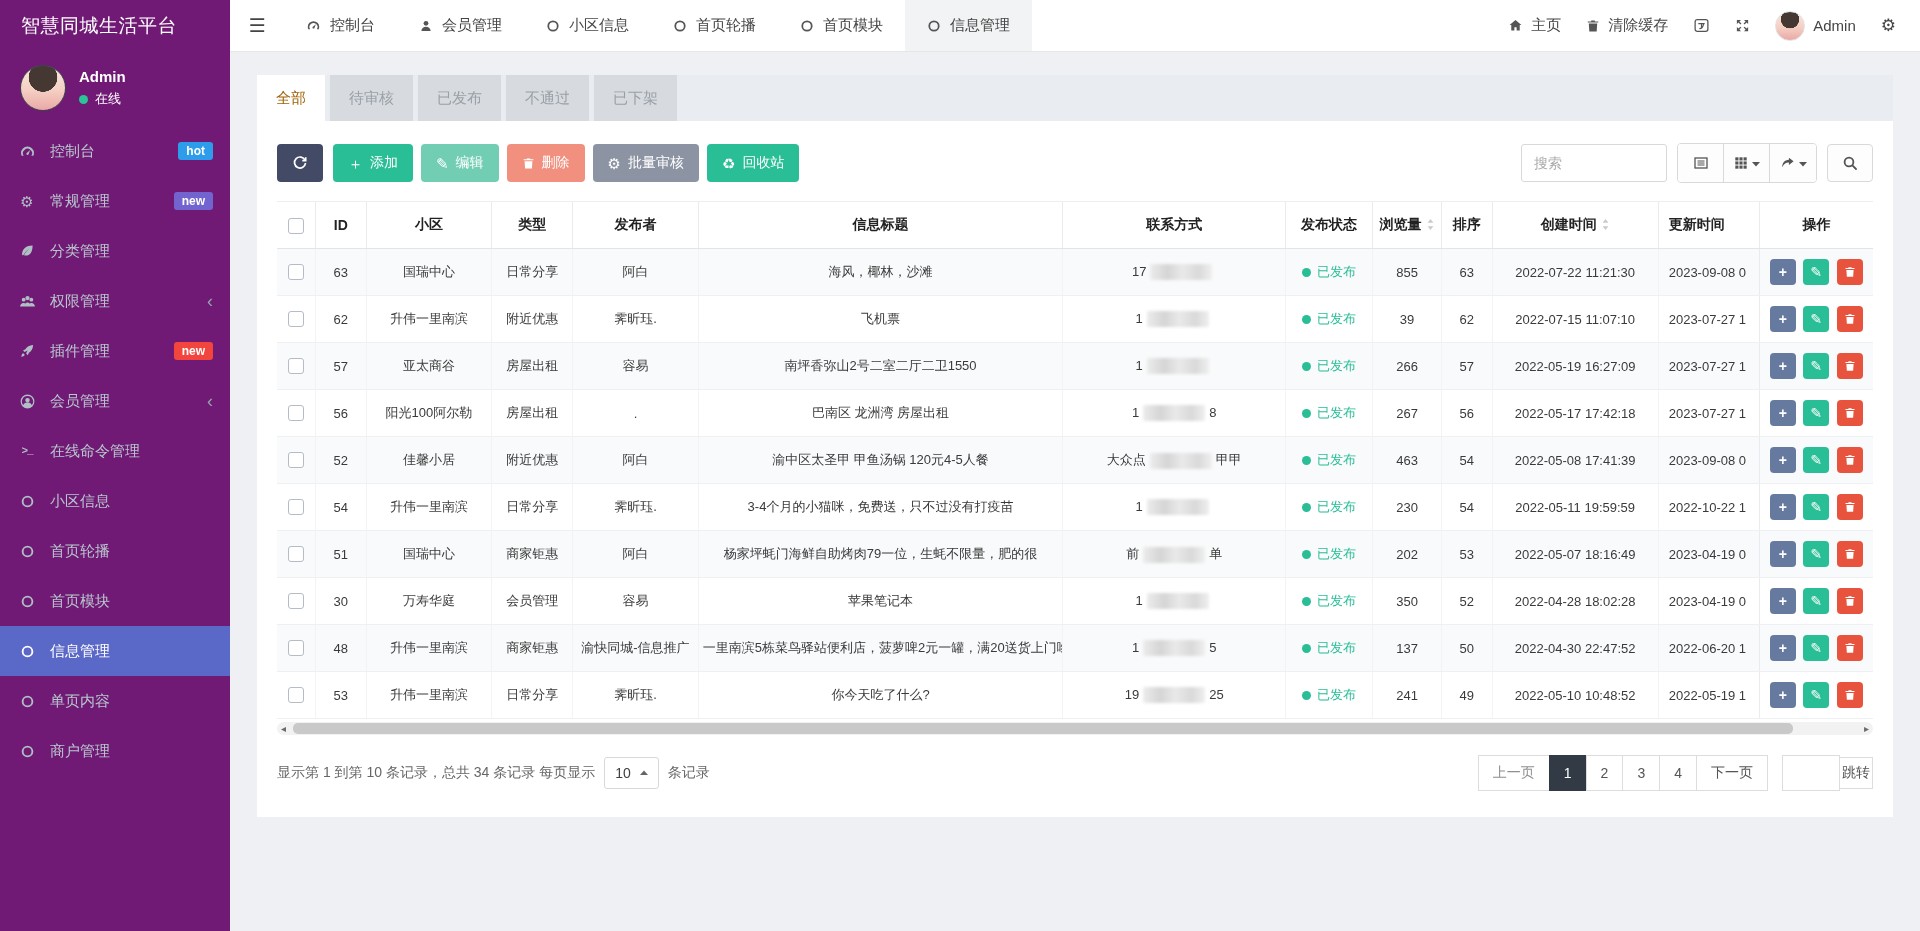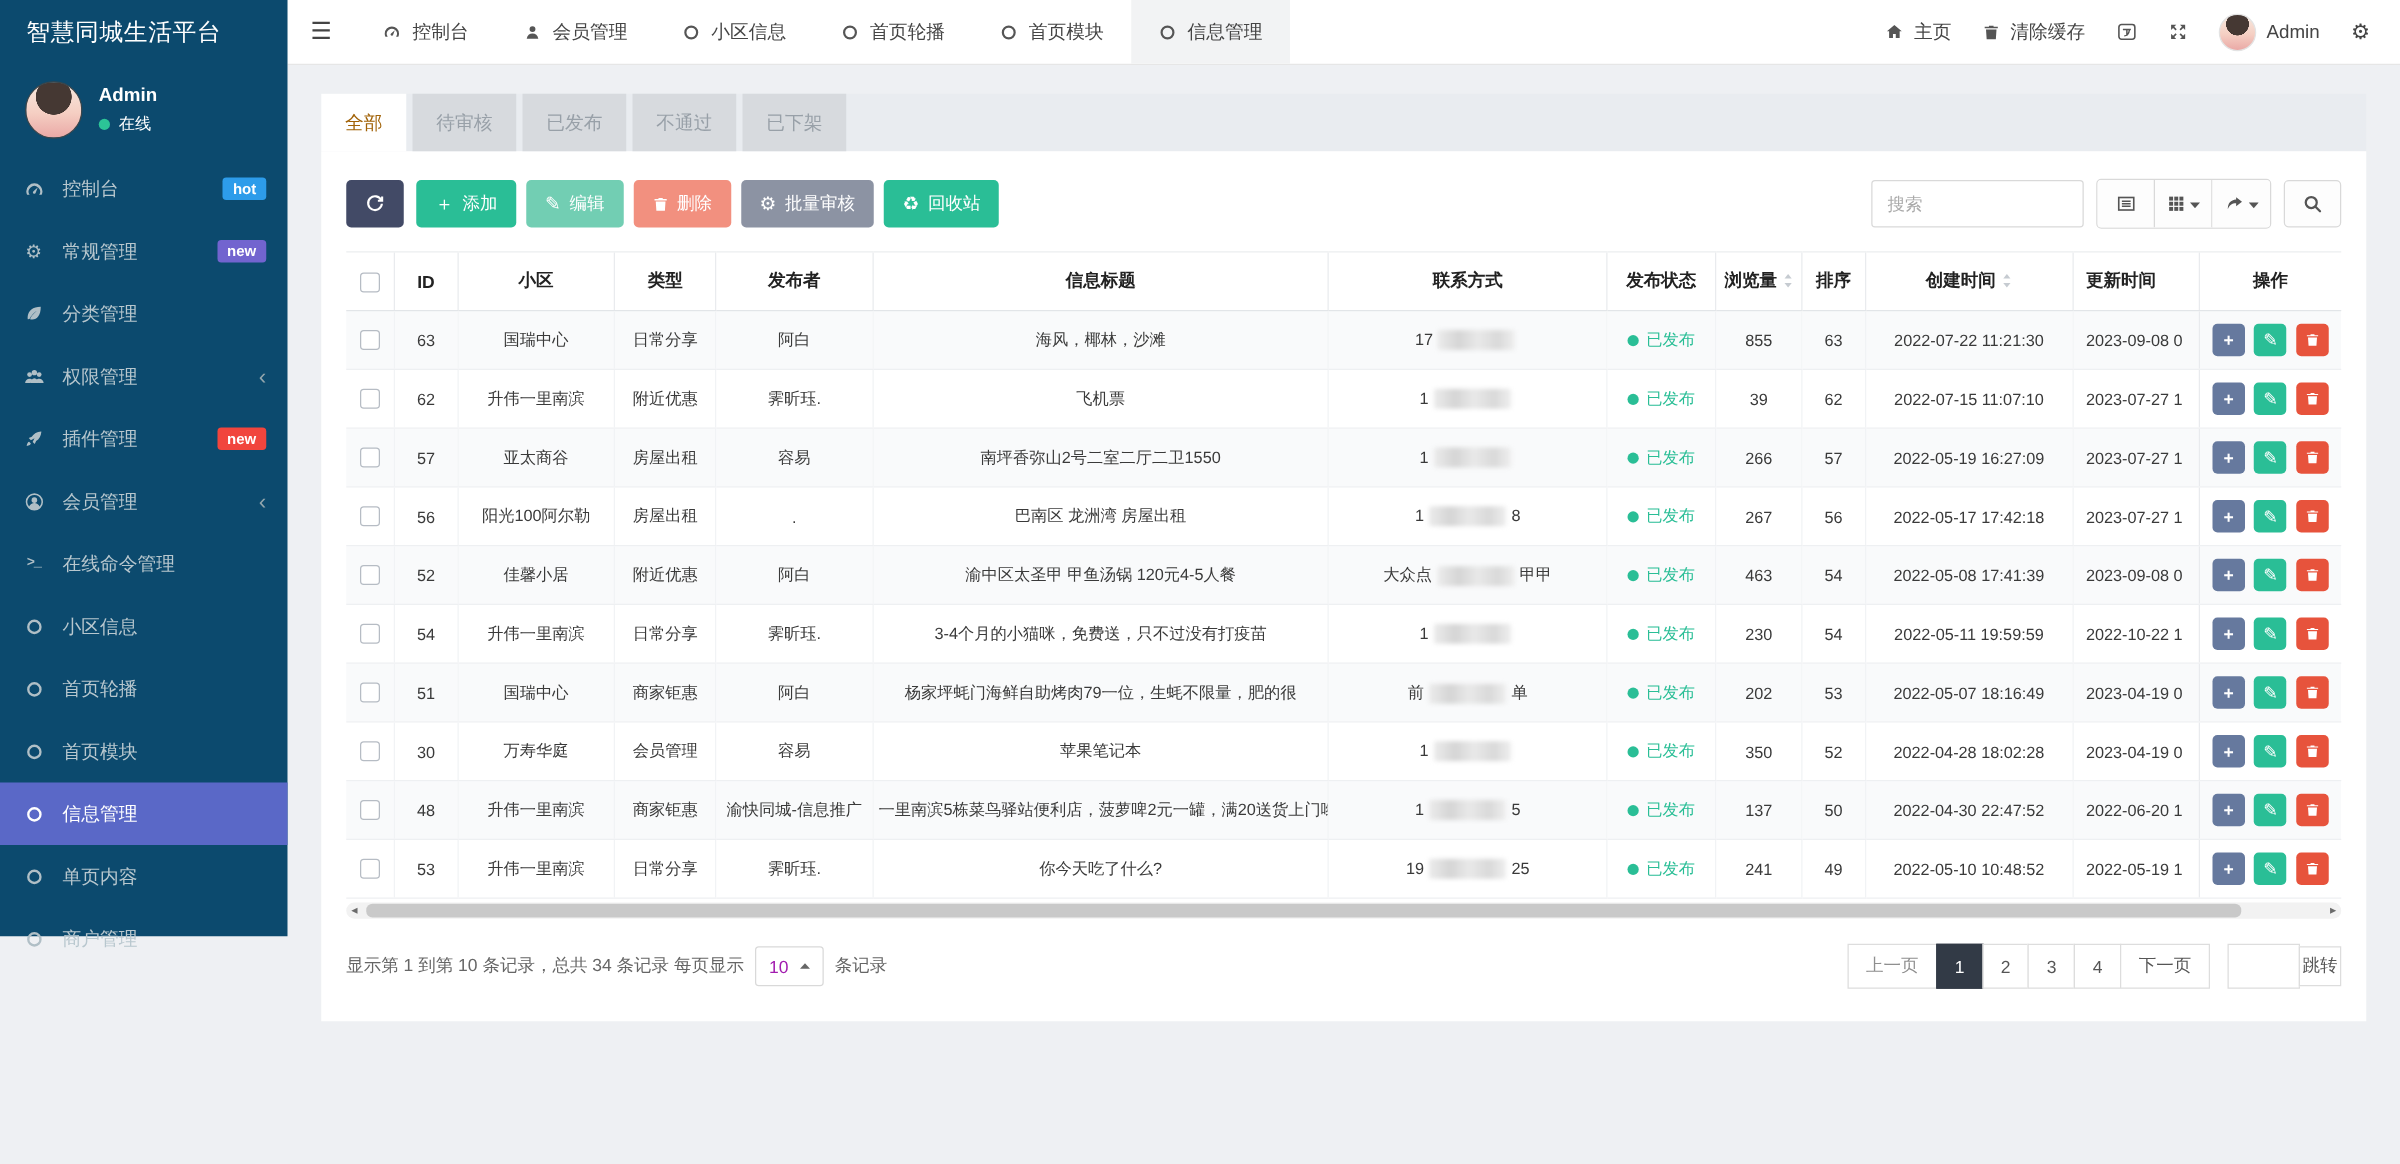--- a/index.html
+++ b/index.html
@@ -2,21 +2,21 @@
 <html><head>
 <meta charset="utf-8">
 <style>
   html,body{margin:0;padding:0;width:1920px;height:931px;overflow:hidden;
     font-family:"Liberation Sans","DejaVu Sans",sans-serif;background:#eef0f3;position:relative;}
   *{box-sizing:border-box;}
   .i{display:inline-flex;align-items:center;justify-content:center;flex:none;}
   svg{display:block;}
 
   
-  .sidebar{position:absolute;left:0;top:0;width:230px;height:749px;background:#0c4a6e;color:#b8c7ce;z-index:6;}
+  .sidebar{position:absolute;left:0;top:0;width:230px;height:931px;background:#701a75;color:#b8c7ce;z-index:6;}
   .logo{height:52px;display:flex;align-items:center;padding:0 21px;color:#fff;font-size:19px;font-weight:500;letter-spacing:.5px;}
   .userpanel{display:flex;align-items:center;gap:13px;padding:13px 20px 9px;}
   .avatar{width:46px;height:46px;border-radius:50%;flex:none;
     background:radial-gradient(circle at 50% 26%,#453833 0 36%,rgba(0,0,0,0) 37%),
     linear-gradient(180deg,#f7e9df 0%,#f5cfc3 55%,#eaa9a6 100%);border:1px solid #39454b;}
   .uname{color:#fff;font-weight:bold;font-size:15px;}
   .ustatus{display:flex;align-items:center;gap:7px;font-size:13px;color:#fff;margin-top:5px;}
   .dot{width:9px;height:9px;border-radius:50%;background:#2cc497;}
   .sidesearch{margin:10px 18px 12px;position:relative;}
   .sidesearch input{width:100%;height:37px;background:#374850;border:none;border-radius:4px;
@@ -61,21 +61,21 @@
   .btn{height:38px;border:none;border-radius:4px;color:#fff;font-size:14px;display:inline-flex;align-items:center;
     gap:7px;padding:0 15px;margin-right:8px;cursor:pointer;font-family:inherit;}
   .btn .bch{font-size:15px;line-height:1;}
   .btn.refresh{width:46px;justify-content:center;padding:0;background:#424a66;margin-right:10px;}
   .btn.add{background:#2abe96;}
   .btn.edit{background:#72ceb3;}
   .btn.del{background:#f2907f;}
   .btn.batch{background:#8c93a3;}
   .btn.recycle{background:#2abe96;}
   .tsearch{margin-left:auto;display:flex;align-items:center;gap:10px;}
-  .tsearch input{width:170px;height:38px;border:1px solid #d9d9d9;border-radius:3px;padding:0 12px;font-size:14px;
+  .tsearch input{width:146px;height:38px;border:1px solid #d9d9d9;border-radius:3px;padding:0 12px;font-size:14px;
     color:#333;outline:none;font-family:inherit;}
   .tsearch input::placeholder{color:#aaa;}
   .vgroup{display:flex;border:1px solid #d9d9d9;border-radius:4px;overflow:hidden;background:#fff;}
   .vbtn{width:46px;height:38px;display:flex;align-items:center;justify-content:center;gap:4px;
     border-right:1px solid #d9d9d9;color:#555;cursor:pointer;background:#fdfdfd;}
   .vbtn:last-child{border-right:none;}
   .sbtn{width:46px;height:38px;border:1px solid #d9d9d9;border-radius:4px;background:#fdfdfd;display:flex;
     align-items:center;justify-content:center;color:#555;cursor:pointer;}
   .car{margin-top:2px;}
 
@@ -103,21 +103,21 @@
 
   
   .hscroll{height:13px;background:#f2f2f2;border-radius:7px;margin-top:3px;position:relative;}
   .hthumb{position:absolute;left:16px;right:80px;top:1px;height:11px;background:#c9c9c9;border-radius:5px;cursor:grab;}
   .harrow{position:absolute;top:0;height:13px;display:flex;align-items:center;color:#6b6b6b;font-size:10px;cursor:pointer;}
   .harrow.l{left:4px;} .harrow.r{right:4px;}
 
   
   .tfooter{display:flex;align-items:center;margin-top:20px;font-size:14px;color:#666;}
   .psize{display:inline-flex;align-items:center;gap:9px;border:1px solid #d9d9d9;border-radius:3px;
-    padding:7px 10px;margin:0 9px;color:#a21caf;cursor:pointer;background:#fff;}
+    padding:7px 10px;margin:0 9px;color:#404040;cursor:pointer;background:#fff;}
   .pager{margin-left:auto;display:flex;align-items:center;}
   .pages{display:flex;}
   .pg{min-width:14px;padding:0 14px;height:36px;display:inline-flex;align-items:center;justify-content:center;
     border:1px solid #ddd;margin-left:-1px;background:#fff;color:#555;font-size:14px;cursor:pointer;}
   .pg.prev{margin-left:0;color:#8f8f8f;}
   .pg.active{background:#323a46;border-color:#323a46;color:#fff;}
   .jumpin{width:58px;height:36px;border:1px solid #ddd;margin-left:14px;outline:none;padding:0 8px;font-family:inherit;font-size:14px;}
   .jumpbtn{height:32px;padding:0 2px;border:1px solid #ddd;background:#fff;color:#555;display:inline-flex;
     align-items:center;margin-left:-1px;cursor:pointer;font-size:14px;}
 </style>

